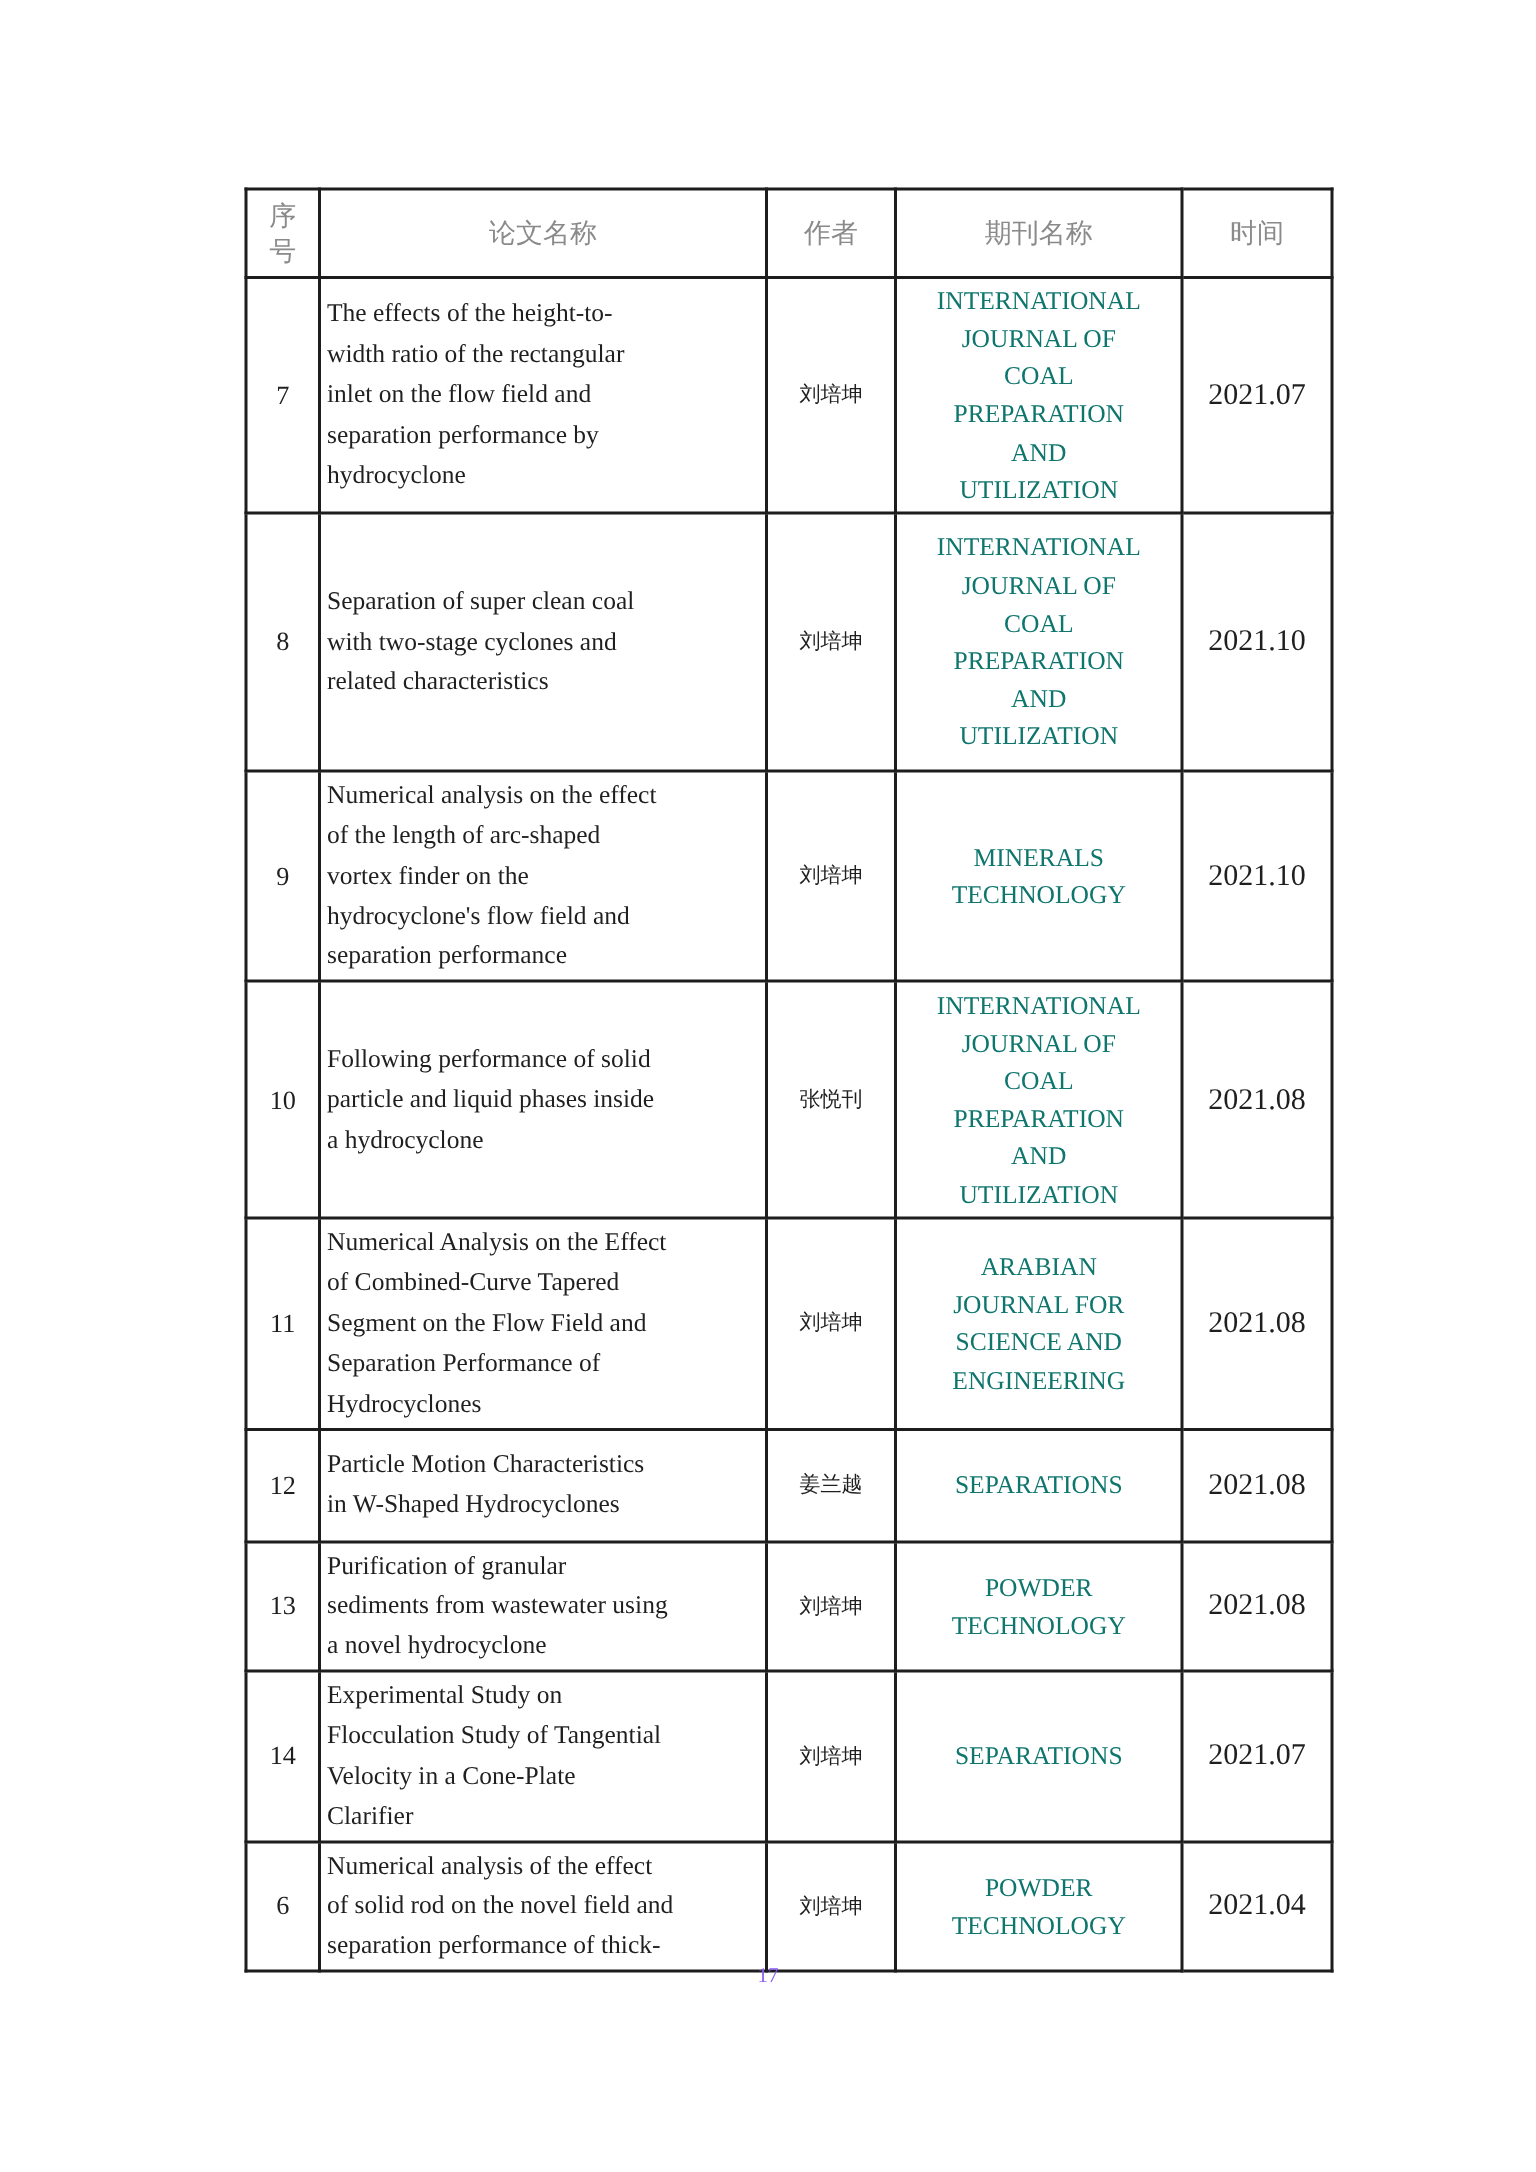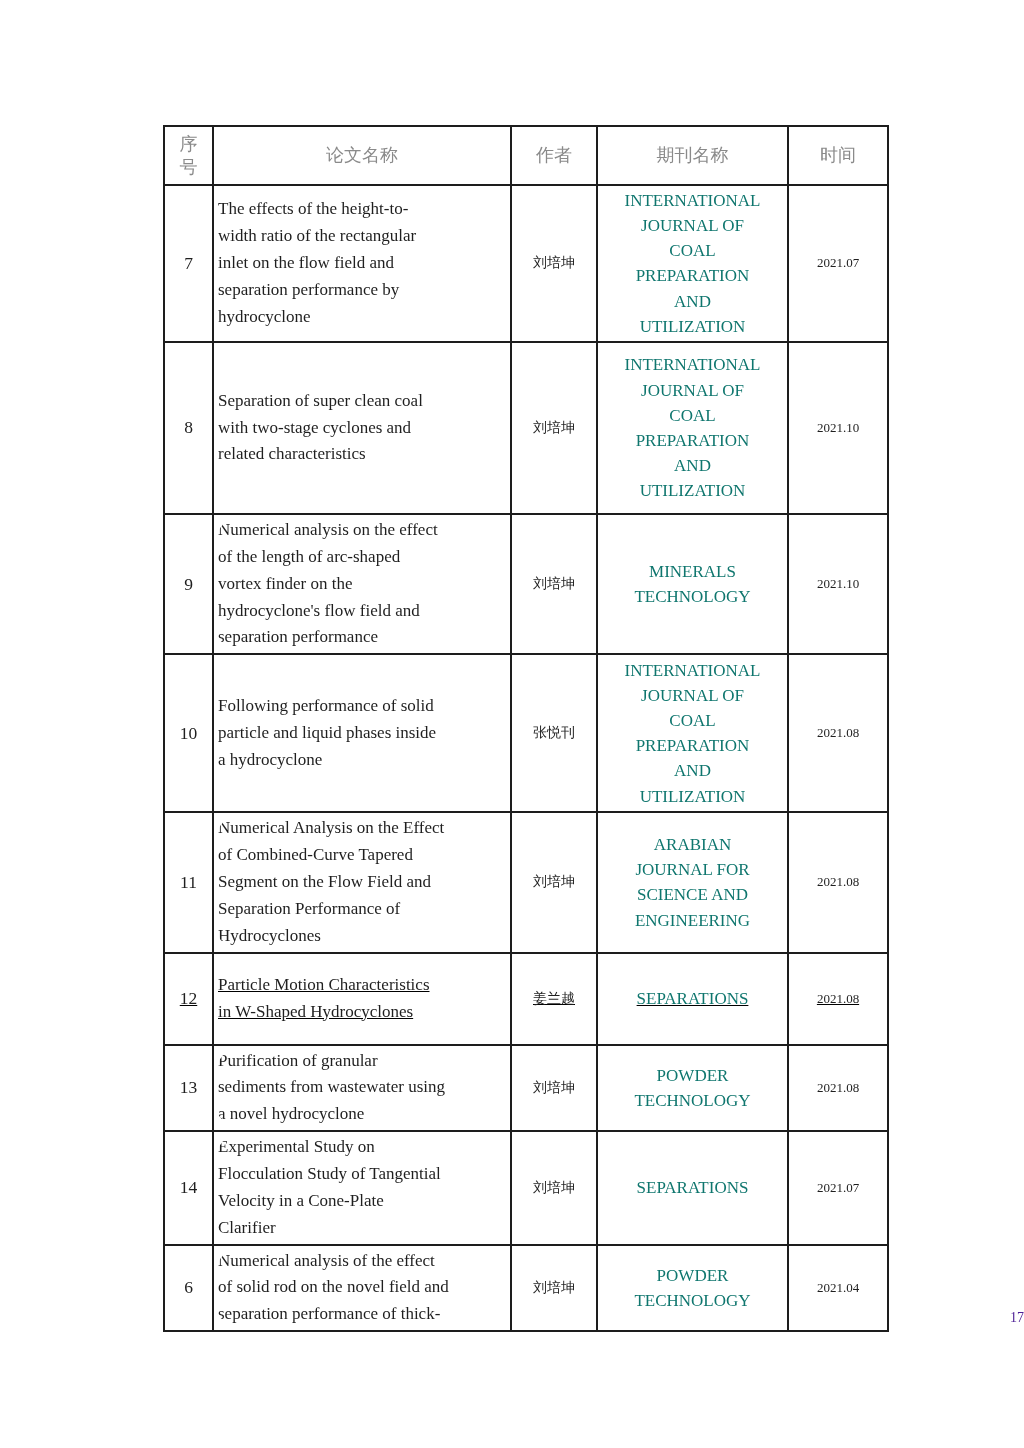--- a/index.html
+++ b/index.html
@@ -51,47 +51,46 @@
     color: #1f1f1f;
   }
   td.cell-title {
     text-align: left;
     font-size: 17px;
     color: #1f1f1f;
     line-height: 1.58;
     padding-left: 12px;
     padding-right: 6px;
     white-space: pre-line;
-    border-radius: 30px;
   }
   td.cell-author {
     text-align: center;
     font-size: 14px;
     color: #1f1f1f;
   }
   td.cell-journal {
     text-align: center;
     font-size: 17px;
     color: #0f766e;
     line-height: 1.48;
     white-space: pre-line;
   }
   td.cell-date {
     text-align: center;
-    font-size: 13px;
+    font-size: 20px;
     color: #1f1f1f;
   }
   .page-number {
     position: absolute;
     top: 1310px;
     left: 0;
     width: 100%;
-    text-align: right;
+    text-align: center;
     font-size: 14px;
-    color: #4c1d95;
+    color: #8b5cf6;
     font-family: "Liberation Serif", "DejaVu Serif", serif;
   }
 </style>
 </head>
 <body>
 
 <div class="page">
 
   <table class="papers">
     <colgroup>
@@ -175,21 +174,21 @@
 Segment on the Flow Field and
 Separation Performance of
 Hydrocyclones</td>
     <td class="cell-author">刘培坤</td>
     <td class="cell-journal">ARABIAN
 JOURNAL FOR
 SCIENCE AND
 ENGINEERING</td>
     <td class="cell-date">2021.08</td>
   </tr>
-        <tr style="height: 92px; text-decoration: underline;">
+        <tr style="height: 75px;">
     <td class="cell-index">12</td>
     <td class="cell-title">Particle Motion Characteristics
 in W-Shaped Hydrocyclones</td>
     <td class="cell-author">姜兰越</td>
     <td class="cell-journal">SEPARATIONS</td>
     <td class="cell-date">2021.08</td>
   </tr>
         <tr style="height: 85px;">
     <td class="cell-index">13</td>
     <td class="cell-title">Purification of granular

